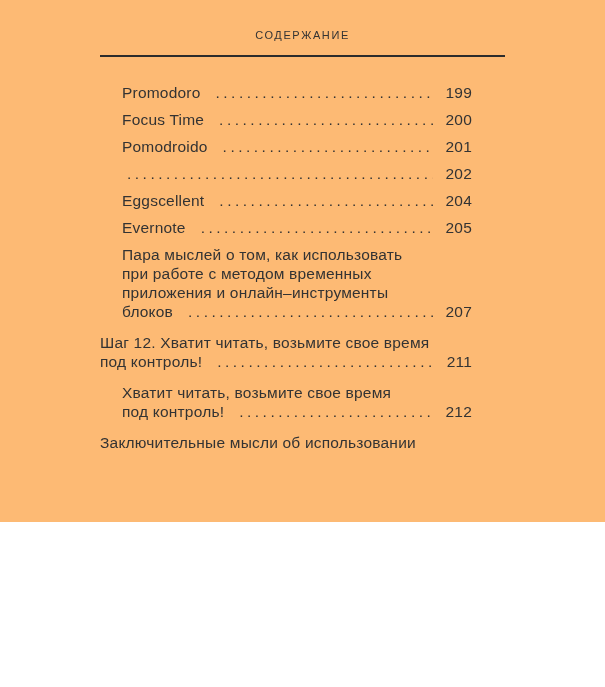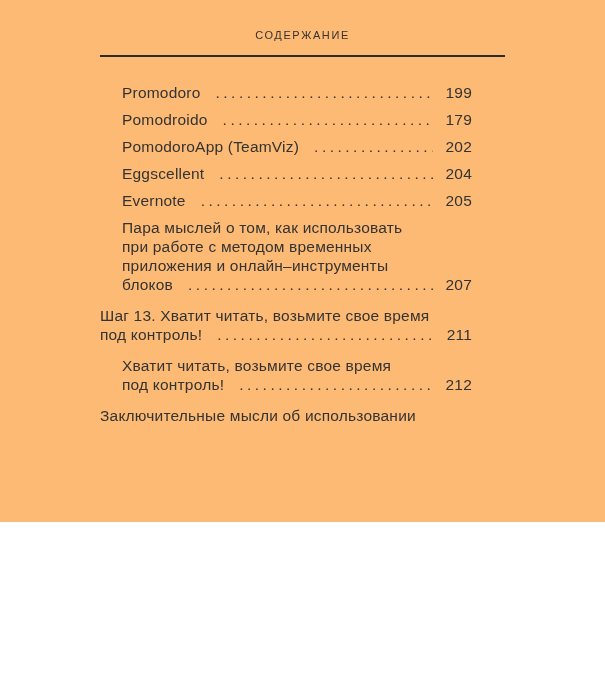--- a/index.html
+++ b/index.html
@@ -63,28 +63,34 @@
   <div class="toc">
       <div class="toc-row indent-1">
         <div class="toc-line last">
           <span class="t">Promodoro</span>
           <span class="dots"></span>
           <span class="pg">199</span>
         </div>
       </div>
       <div class="toc-row indent-1">
         <div class="toc-line last">
-          <span class="t">Pomodroido</span>
+          <span class="t">Focus Time</span>
           <span class="dots"></span>
-          <span class="pg">179</span>
+          <span class="pg">200</span>
         </div>
       </div>
       <div class="toc-row indent-1">
         <div class="toc-line last">
-          <span class="t">PomodoroApp (TeamViz)</span>
+          <span class="t">Pomodroido</span>
+          <span class="dots"></span>
+          <span class="pg">201</span>
+        </div>
+      </div>
+      <div class="toc-row indent-1">
+        <div class="toc-line last">
           <span class="dots"></span>
           <span class="pg">202</span>
         </div>
       </div>
       <div class="toc-row indent-1">
         <div class="toc-line last">
           <span class="t">Eggscellent</span>
           <span class="dots"></span>
           <span class="pg">204</span>
         </div>
@@ -100,21 +106,21 @@
         <div class="toc-line">Пара мыслей о том, как использовать</div>
         <div class="toc-line">при работе с методом временных</div>
         <div class="toc-line">приложения и онлайн–инструменты</div>
         <div class="toc-line last">
           <span class="t">блоков</span>
           <span class="dots"></span>
           <span class="pg">207</span>
         </div>
       </div>
       <div class="toc-row indent-0 gap-before">
-        <div class="toc-line">Шаг 13. Хватит читать, возьмите свое время</div>
+        <div class="toc-line">Шаг 12. Хватит читать, возьмите свое время</div>
         <div class="toc-line last">
           <span class="t">под контроль!</span>
           <span class="dots"></span>
           <span class="pg">211</span>
         </div>
       </div>
       <div class="toc-row indent-1 gap-before">
         <div class="toc-line">Хватит читать, возьмите свое время</div>
         <div class="toc-line last">
           <span class="t">под контроль!</span>

